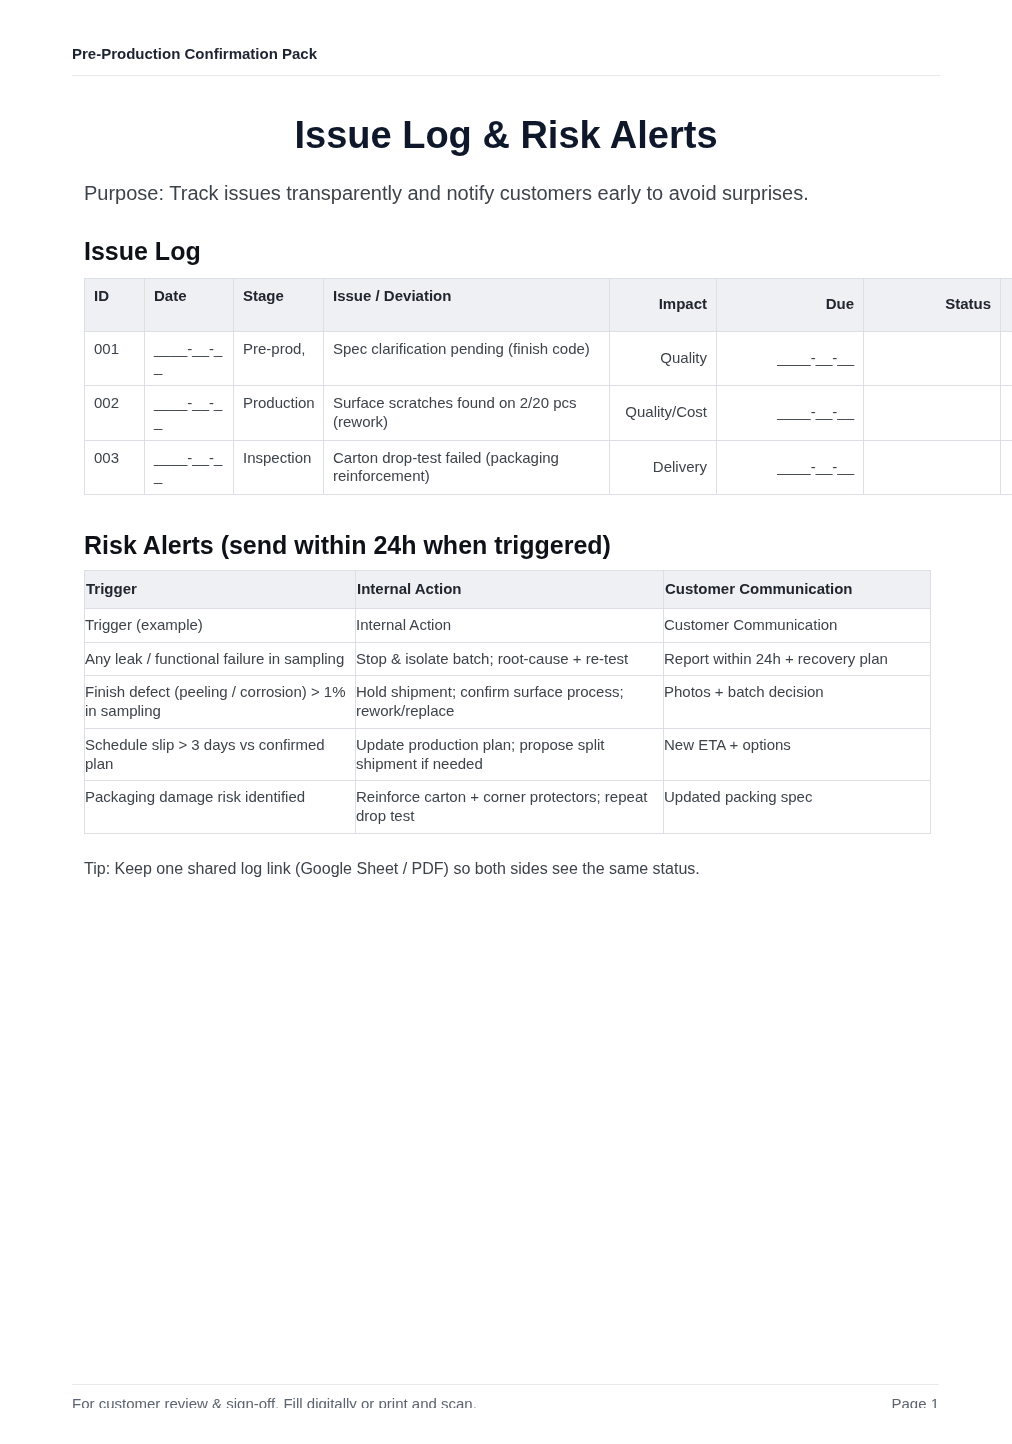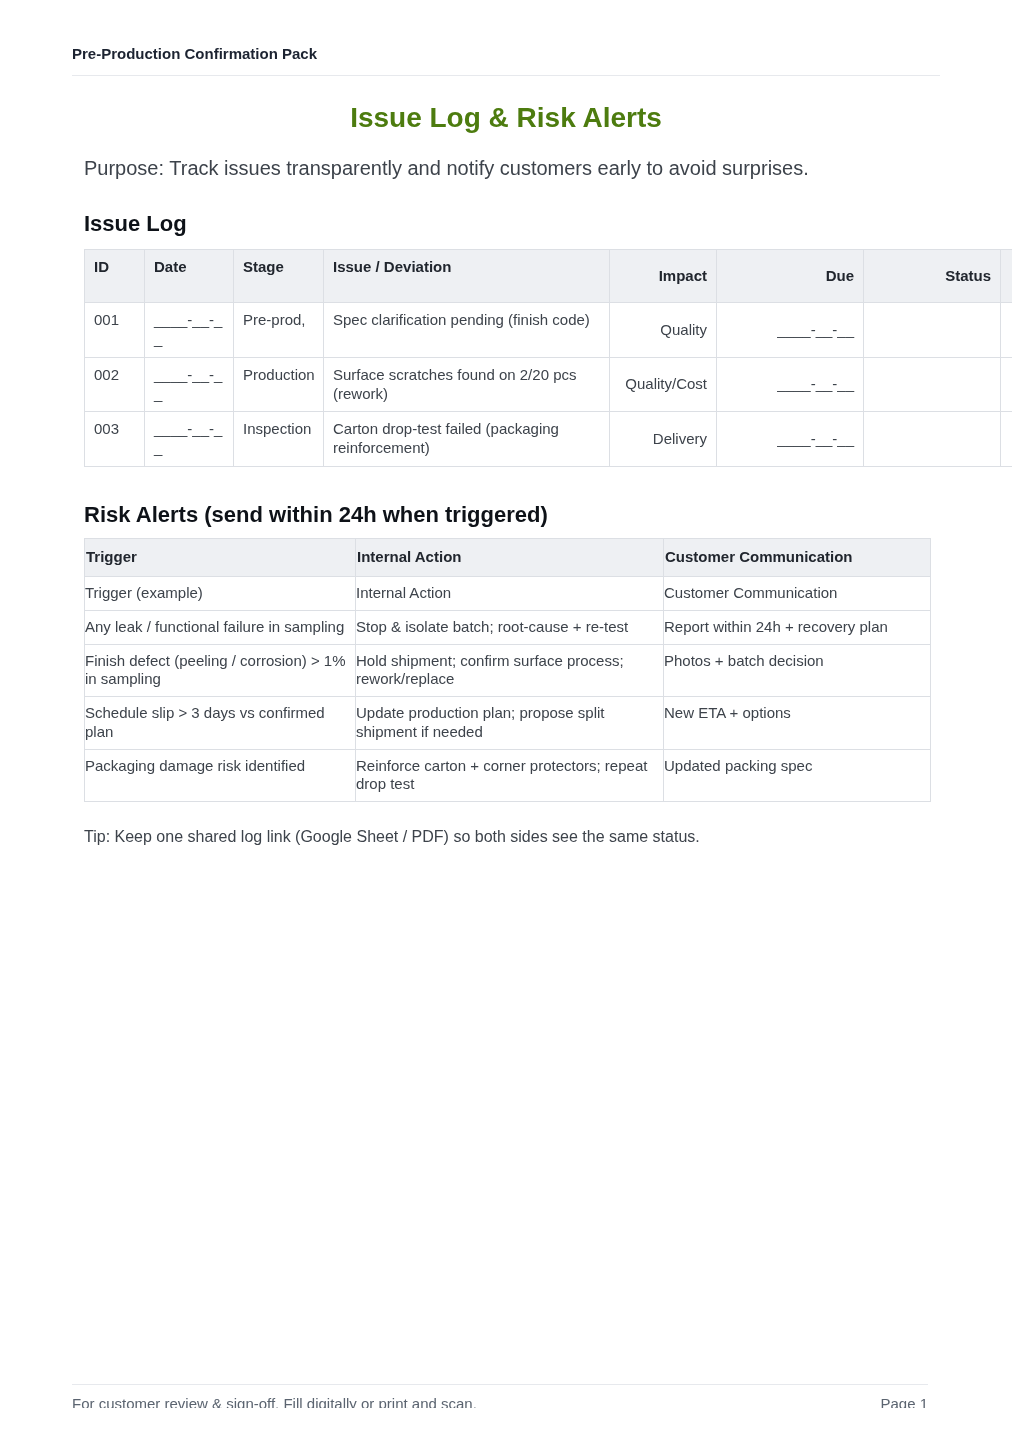--- a/index.html
+++ b/index.html
@@ -20,36 +20,36 @@
     font-weight: bold;
     color: #1c2331;
   }
   .header-rule {
     margin: 13px 72px 0 72px;
     border: none;
     border-top: 1px solid #e7e9ed;
     height: 0;
   }
   h1.doc-title {
-    margin: 24px 72px 0 72px;
+    margin: 36px 72px 0 72px;
     text-align: center;
-    font-size: 28px;
+    font-size: 38px;
     line-height: 1.25;
     font-weight: bold;
-    color: #4d7c0f;
+    color: #0f172a;
   }
   .purpose {
     margin: 21px 84px 0 84px;
     font-size: 20px;
     line-height: 1.2;
     color: #3d434b;
   }
   h2.section-heading {
     margin: 31px 84px 0 84px;
-    font-size: 22px;
+    font-size: 25px;
     line-height: 1.2;
     font-weight: bold;
     color: #0e1218;
   }
   h2.risk-heading { margin-top: 35px; }
 
   table {
     border-collapse: collapse;
     table-layout: fixed;
     font-size: 15px;
@@ -90,21 +90,21 @@
 
   .tip {
     margin: 25px 84px 0 84px;
     font-size: 16px;
     line-height: 1.2;
     color: #3d434b;
   }
   .footer {
     position: absolute;
     left: 72px;
-    right: 84px;
+    right: 73px;
     top: 1384px;
     border-top: 1px solid #e7e9ed;
     display: flex;
     justify-content: space-between;
     padding-top: 10px;
     font-size: 15px;
     color: #5b6470;
   }
 </style>
 </head>

